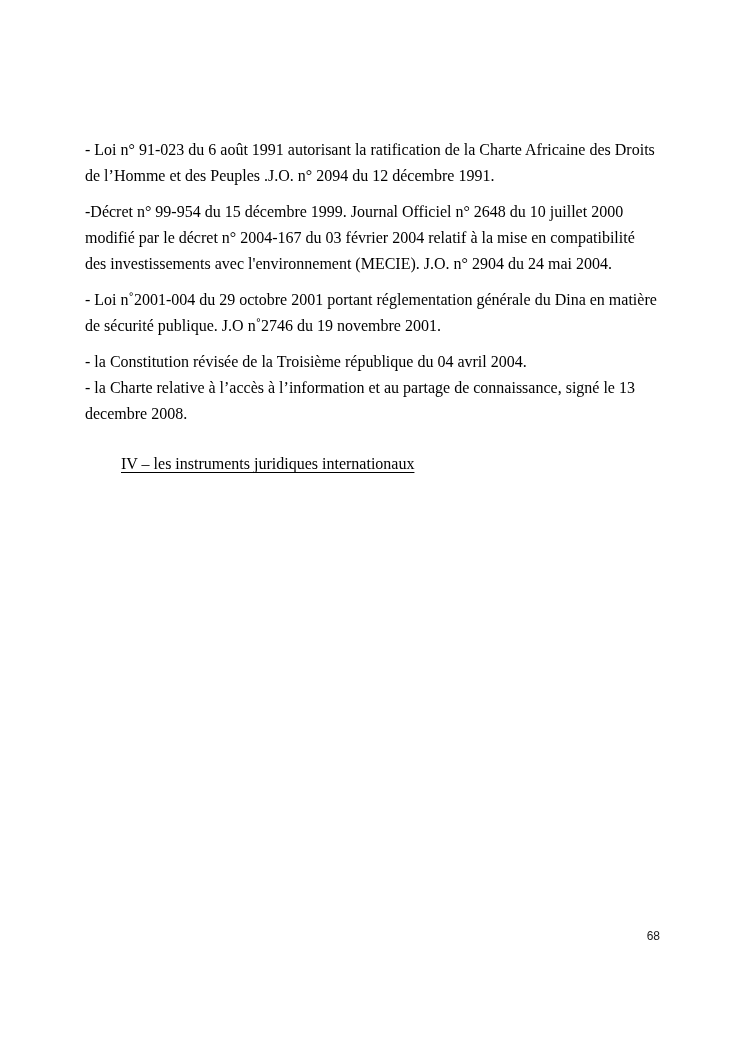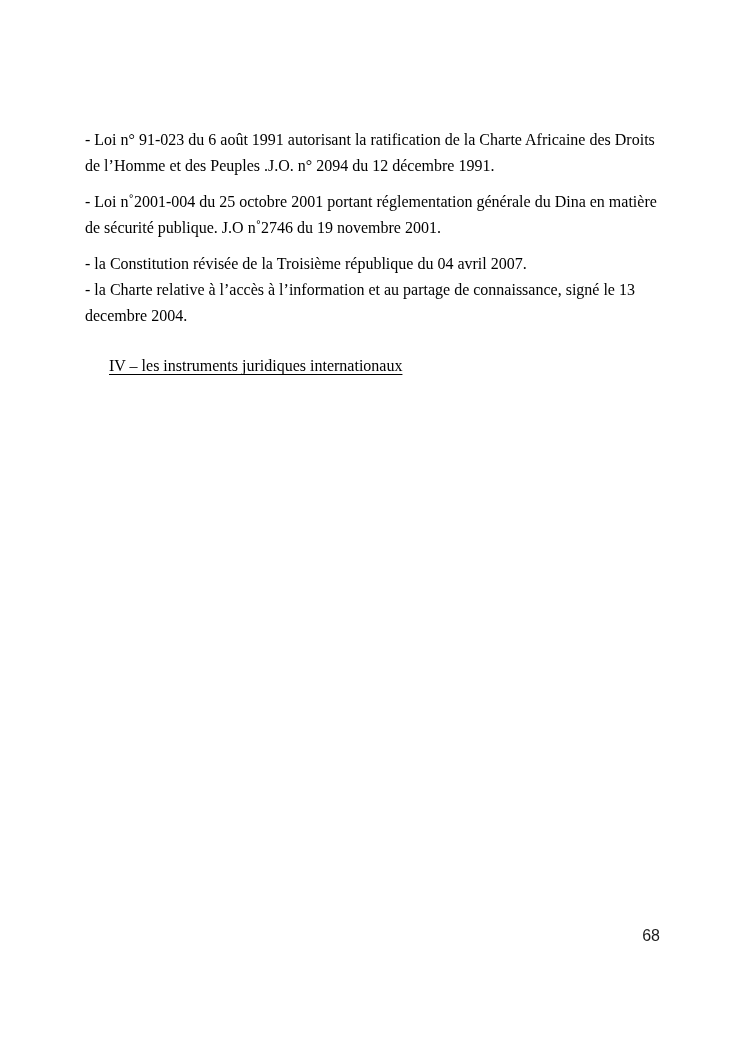--- a/index.html
+++ b/index.html
@@ -12,73 +12,74 @@
     height: 1053px;
     position: relative;
     font-family: "Liberation Serif", serif;
     font-size: 16px;
     line-height: 26px;
     color: #000000;
     overflow: hidden;
   }
   .content {
     position: absolute;
-    top: 127px;
+    top: 137px;
     left: 85px;
     width: 575px;
   }
   .para {
     margin: 0 0 10px 0;
     text-align: left;
   }
   .para.no-gap {
     margin-bottom: 0;
   }
   .para.gap-large {
     margin-bottom: 24px;
   }
   .heading {
-    margin: 0;
+    margin: 12px;
     padding-left: 24px;
   }
   .heading .underlined {
     text-decoration: underline;
     text-underline-offset: 3px;
   }
   .bold-dot {
     font-weight: bold;
   }
   .page-number {
     position: absolute;
     top: 928px;
     right: 84px;
     font-family: "Liberation Sans", sans-serif;
-    font-size: 16px;
+    font-size: 12px;
     line-height: 16px;
     color: #1a1a1a;
   }
 </style>
 </head>
 <body>
 
 <div class="content">
 
   <p class="para">- Loi n° 91-023 du 6 août 1991 autorisant la ratification de la Charte Africaine des Droits de l’Homme et des Peuples .J.O. n° 2094 du 12 décembre 1991.</p>
 
 
 
+  <p class="para">-Décret n° 99-954 du 15 décembre 1999. Journal Officiel n° 2648 du 10 juillet 2000 modifié par le décret n° 2004-167 du 03 février 2004 relatif à la mise en compatibilité des investissements avec l'environnement (MECIE). J.O. n° 2904 du 24 mai 2004.</p>
 
 
-  <p class="para">- Loi n˚2001-004 du 25 octobre 2001 portant réglementation générale du Dina en matière de sécurité publique. J.O n˚2746 du 19 novembre 2001.</p>
+  <p class="para">- Loi n˚2001-004 du 29 octobre 2001 portant réglementation générale du Dina en matière de sécurité publique. J.O n˚2746 du 19 novembre 2001.</p>
 
 
 
-  <p class="para no-gap">- la Constitution révisée de la Troisième république du 04 avril 2007.</p>
+  <p class="para no-gap">- la Constitution révisée de la Troisième république du 04 avril 2004.</p>
 
 
-  <p class="para gap-large">- la Charte relative à l’accès à l’information et au partage de connaissance, signé le 13 decembre 2004.</p>
+  <p class="para gap-large">- la Charte relative à l’accès à l’information et au partage de connaissance, signé le 13 decembre 2008.</p>
 
   <p class="para no-gap heading"><span class="underlined">IV – les instruments juridiques internationaux</span></p>
 
 
 </div>
 
 <div class="page-number">68</div>
 
 </body></html>

